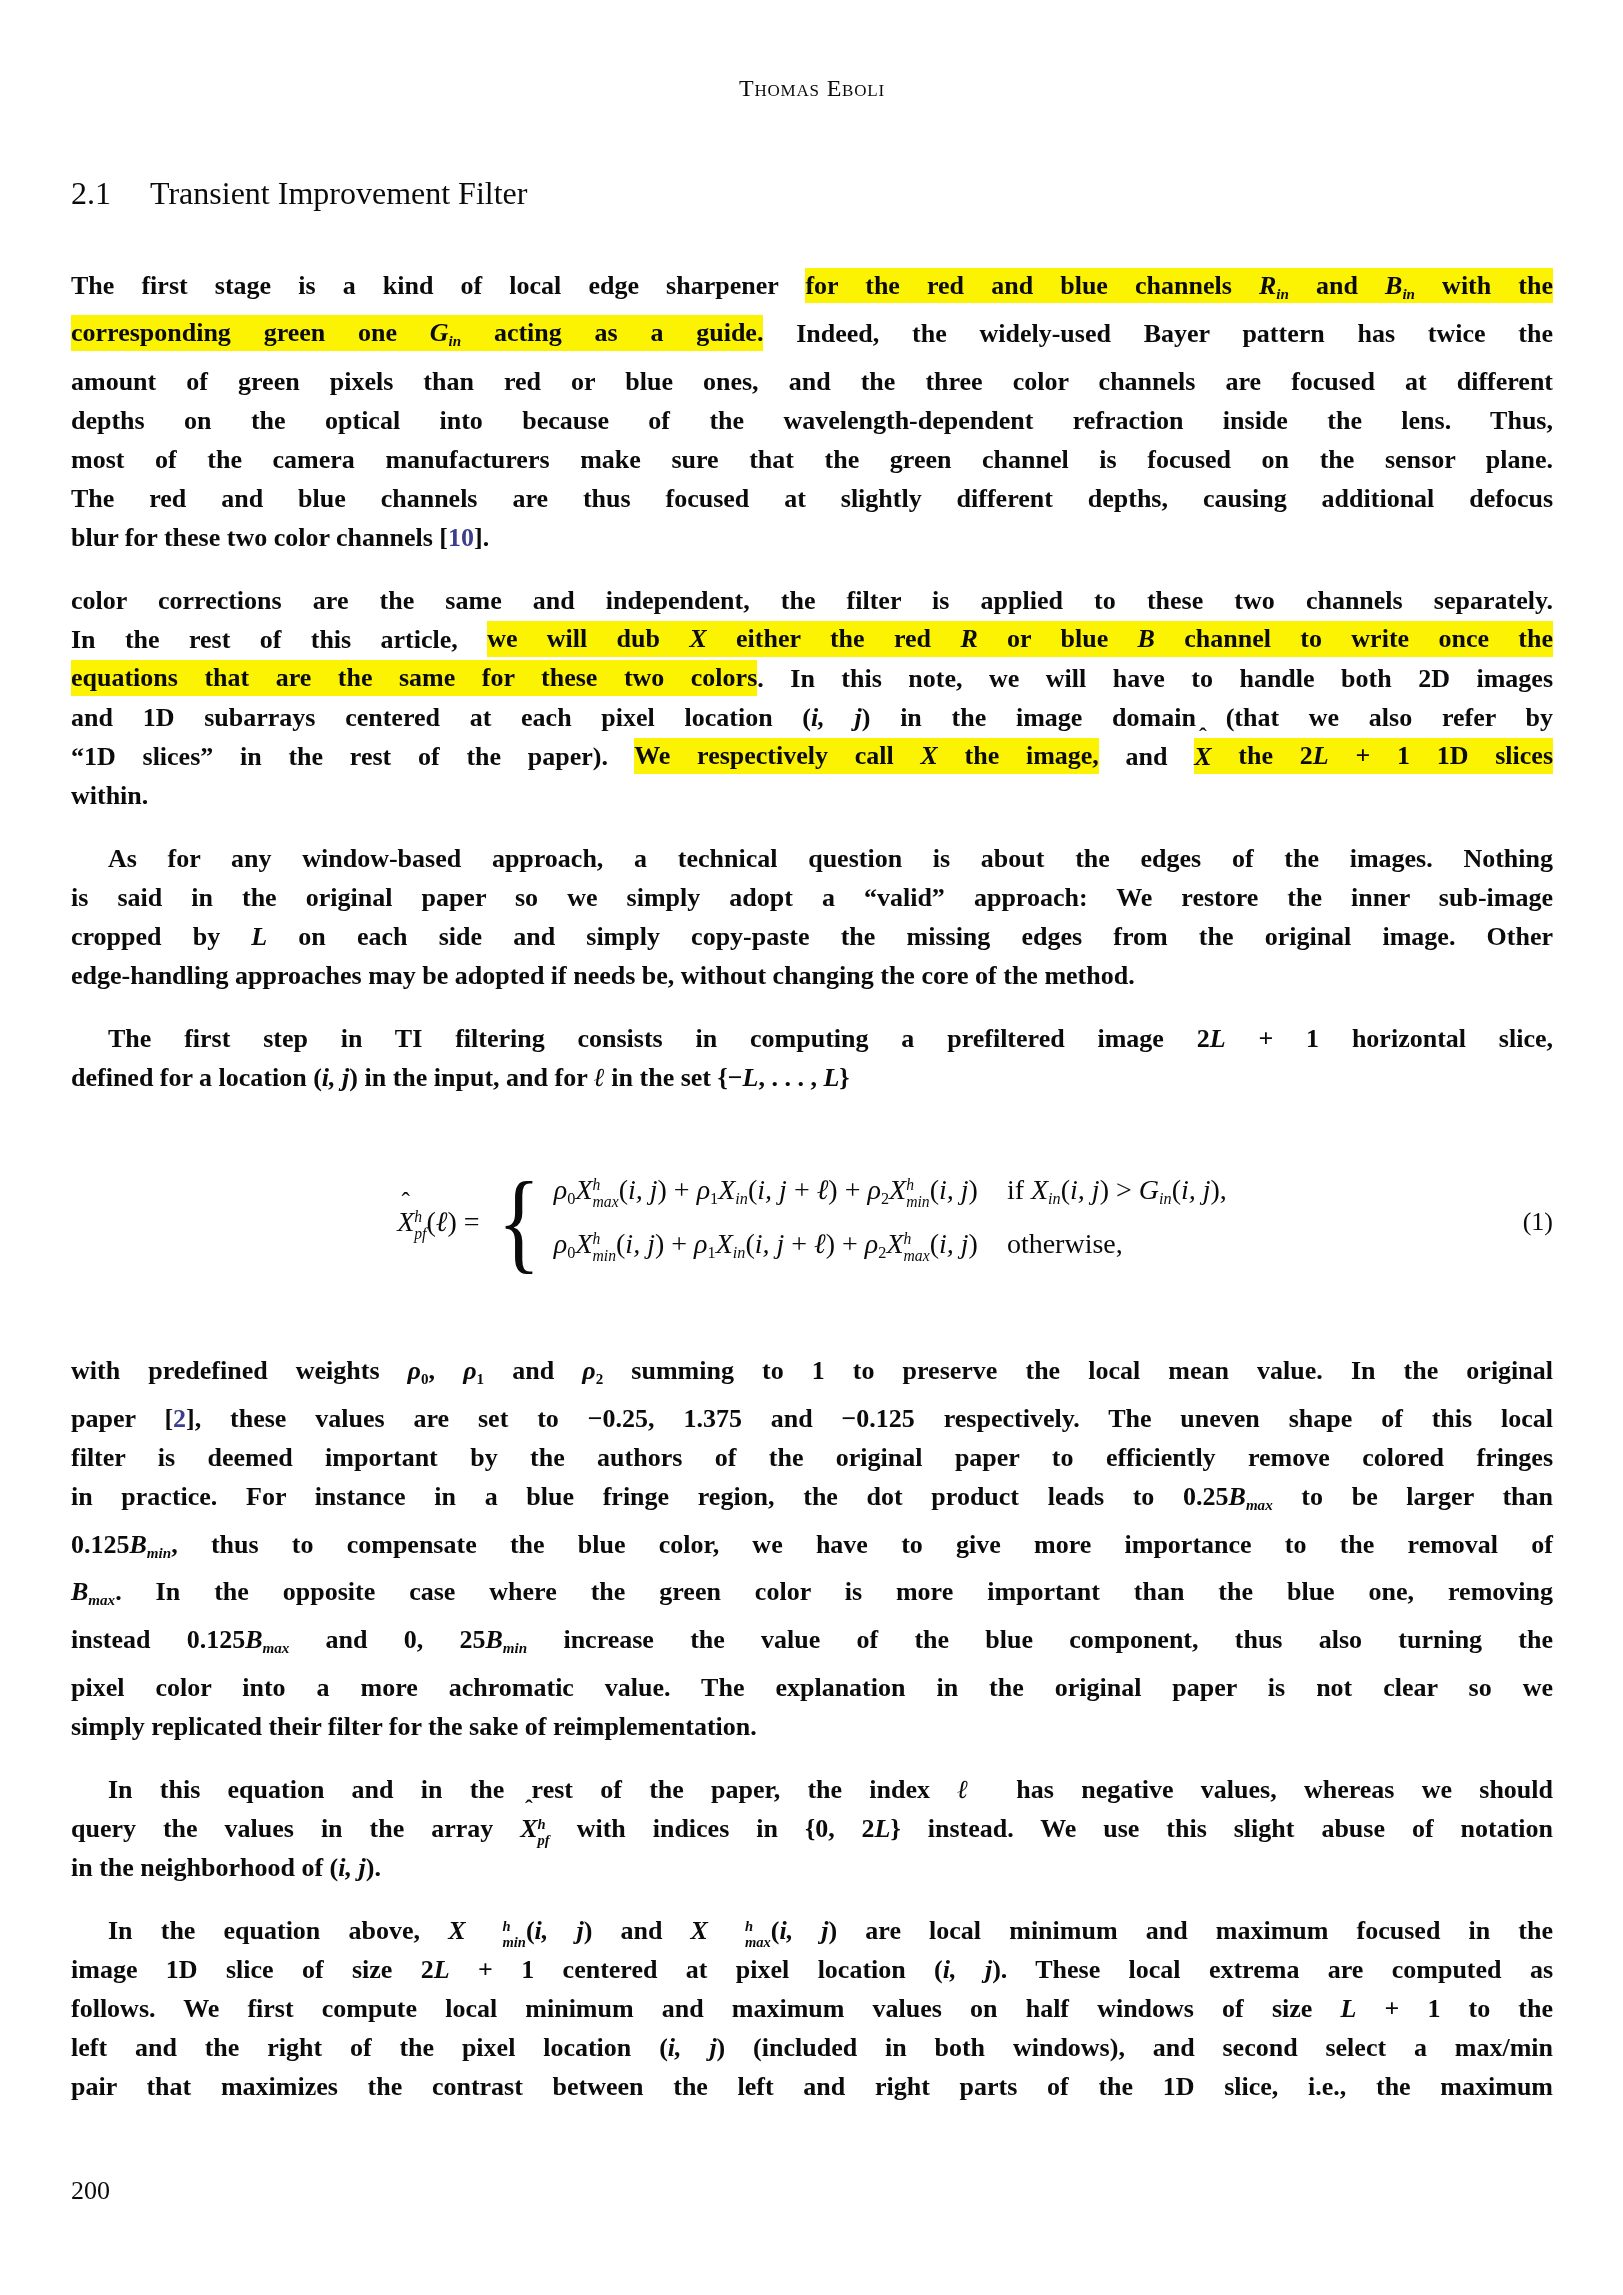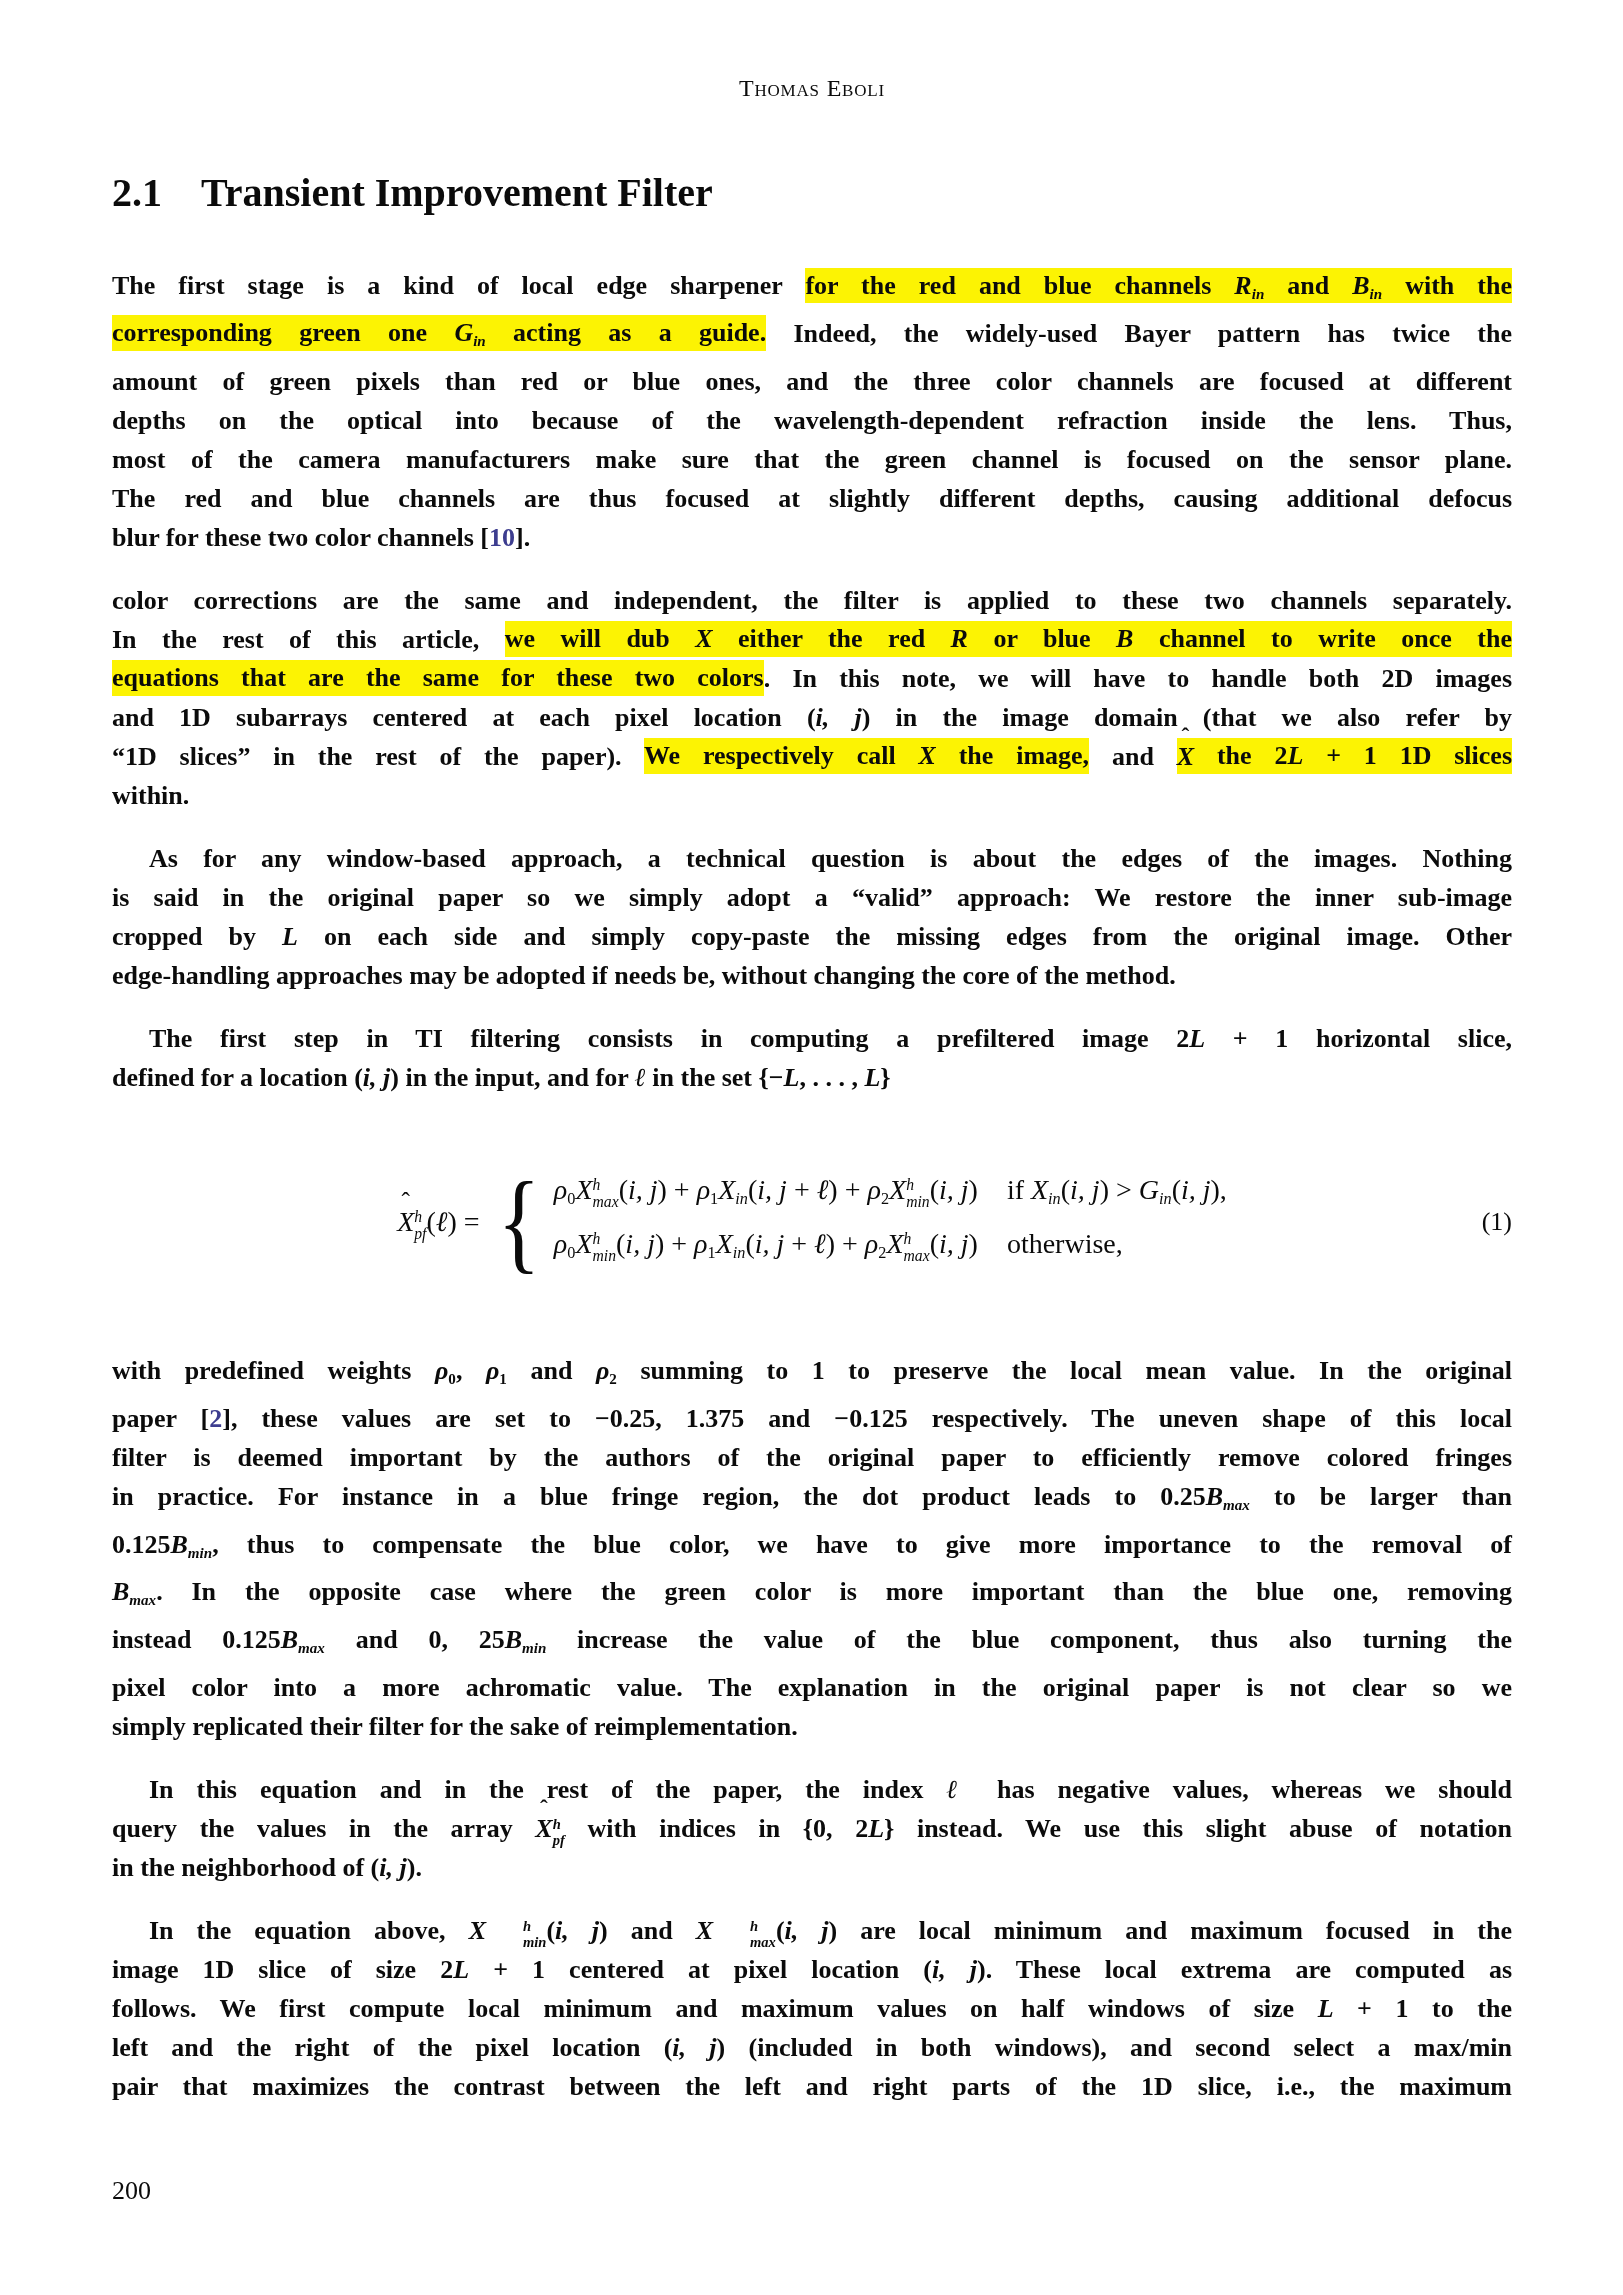--- a/index.html
+++ b/index.html
@@ -8,27 +8,27 @@
     --highlight:#fcf303;
     --citation:#3d3d8f;
   }
   html,body{margin:0;padding:0;background:#e8e8e8;}
   .page{
     width:1624px;height:2295px;margin:0 auto;position:relative;
     background:var(--background);color:var(--text);
     font-family:"Liberation Serif","DejaVu Serif",serif;
     font-size:26px;line-height:39px;overflow:hidden;
   }
-  .content{padding:0 112px;}
+  .content{padding:0 71px;}
   .running-header{
     padding-top:74px;text-align:center;
     font-variant:small-caps;letter-spacing:0.8px;font-size:24px;line-height:29px;
   }
   .section-heading{
-    margin:69px 0 0 0;font-size:40px;line-height:42px;font-weight:bold;
+    margin:69px 0 0 0;font-size:32px;line-height:42px;font-weight:normal;
     display:flex;align-items:flex-start;
   }
   .section-number{margin-right:39px;}
   .body-text{margin-top:52px;}
   .para{margin-top:24px;}
   .para:first-child{margin-top:0;}
   .line{
     text-align:justify;text-align-last:justify;font-weight:bold;
     -moz-text-align-last:justify;
   }

